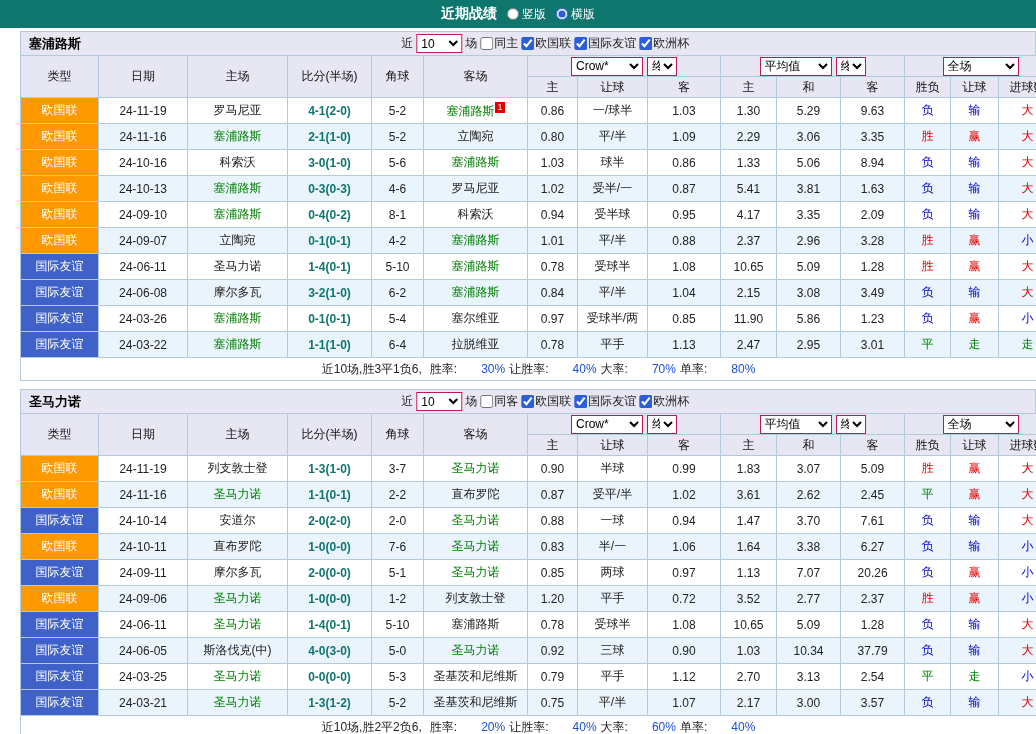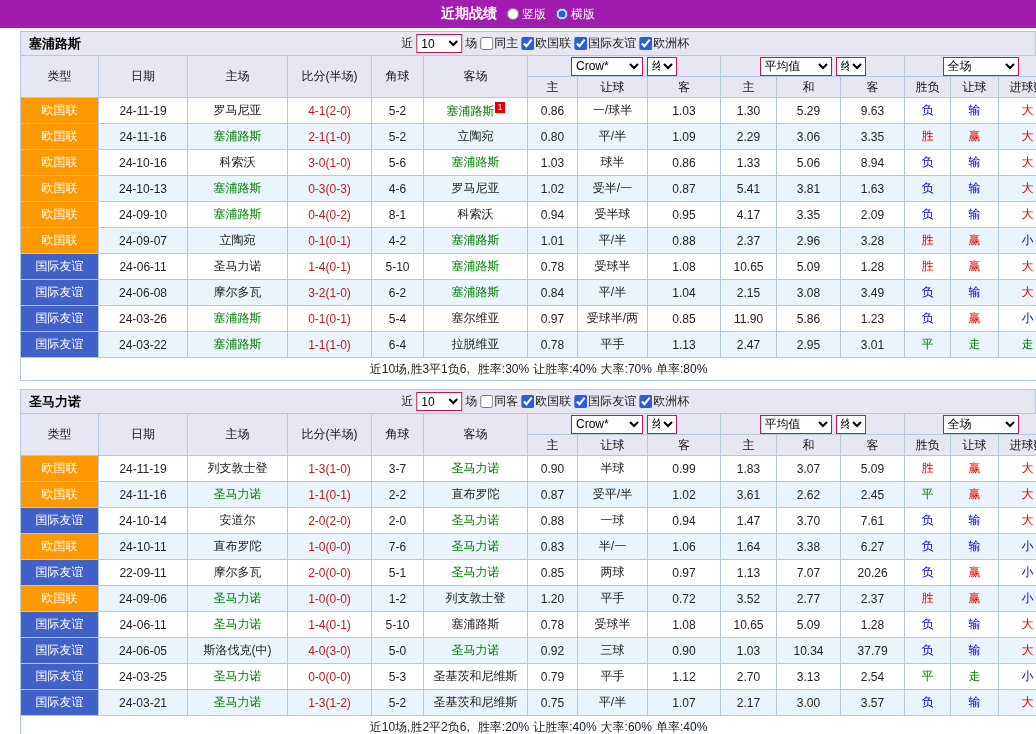--- a/index.html
+++ b/index.html
@@ -8,21 +8,21 @@
     width: 1036px;
     font-family: "Liberation Sans", "DejaVu Sans", sans-serif;
     font-size: 12px;
     color: #222;
   }
   .page { width: 1036px; }
 
   
   .titlebar {
     height: 28px;
-    background: #a21caf;
+    background: #0f766e;
     color: #fff;
     display: flex;
     align-items: center;
     justify-content: center;
     gap: 10px;
   }
   .titlebar .title { font-weight: bold; font-size: 14px; }
   .radio-opt { display: inline-flex; align-items: center; gap: 3px; cursor: pointer; font-size: 12px; }
   .radio-opt input { width: 12px; height: 12px; accent-color: #2b5fd9; margin: 0; }
 
@@ -72,40 +72,40 @@
     color: #111;
   }
   tbody td { height: 26px; background-clip: padding-box; }
   tbody tr:nth-child(even) td { background-color: #e9f4fc; }
   tbody tr:nth-child(odd) td { background-color: #fff; }
 
   td.type { color: #fff; }
   td.t-orange { background-color: #ff9900 !important; }
   td.t-blue { background-color: #4062c8 !important; }
   td.self { color: #008000; }
-  td.score { color: #b91c1c; }
+  td.score { color: #0f766e; font-weight: bold; }
   td.c-red { color: #e60000; }
   td.c-blue { color: #0000d0; }
   td.c-green { color: #008000; }
 
   sup.note {
     background: #e60000;
     color: #fff;
     font-size: 9px;
     line-height: 11px;
     padding: 0 2px;
     margin-left: 1px;
     display: inline-block;
     vertical-align: super;
   }
 
   td.summary { height: 23px; background: #fff; color: #222; }
   td.summary .rec { margin-right: 4px; }
   td.summary .lab { margin-left: 4px; text-align: center; }
-  td.summary .val { color: #0f172a; }
+  td.summary .val { color: #1d4ed8; margin-left: 24px; }
 
   .sel {
     font-family: inherit;
     font-size: 12px;
     height: 19px;
     border: 1px solid #be185d;
     background: #fff;
     vertical-align: middle;
   }
   .sel.games { width: 46px; }
@@ -548,21 +548,21 @@
             <td>1.06</td>
             <td>1.64</td>
             <td>3.38</td>
             <td>6.27</td>
             <td class="c-blue">负</td>
             <td class="c-blue">输</td>
             <td class="c-blue">小</td>
           </tr>
           <tr>
             <td class="type t-blue">国际友谊</td>
-            <td>22-09-11</td>
+            <td>24-09-11</td>
             <td>摩尔多瓦</td>
             <td class="score">2-0(0-0)</td>
             <td>5-1</td>
             <td class="self">圣马力诺</td>
             <td>0.85</td>
             <td>两球</td>
             <td>0.97</td>
             <td>1.13</td>
             <td>7.07</td>
             <td>20.26</td>

